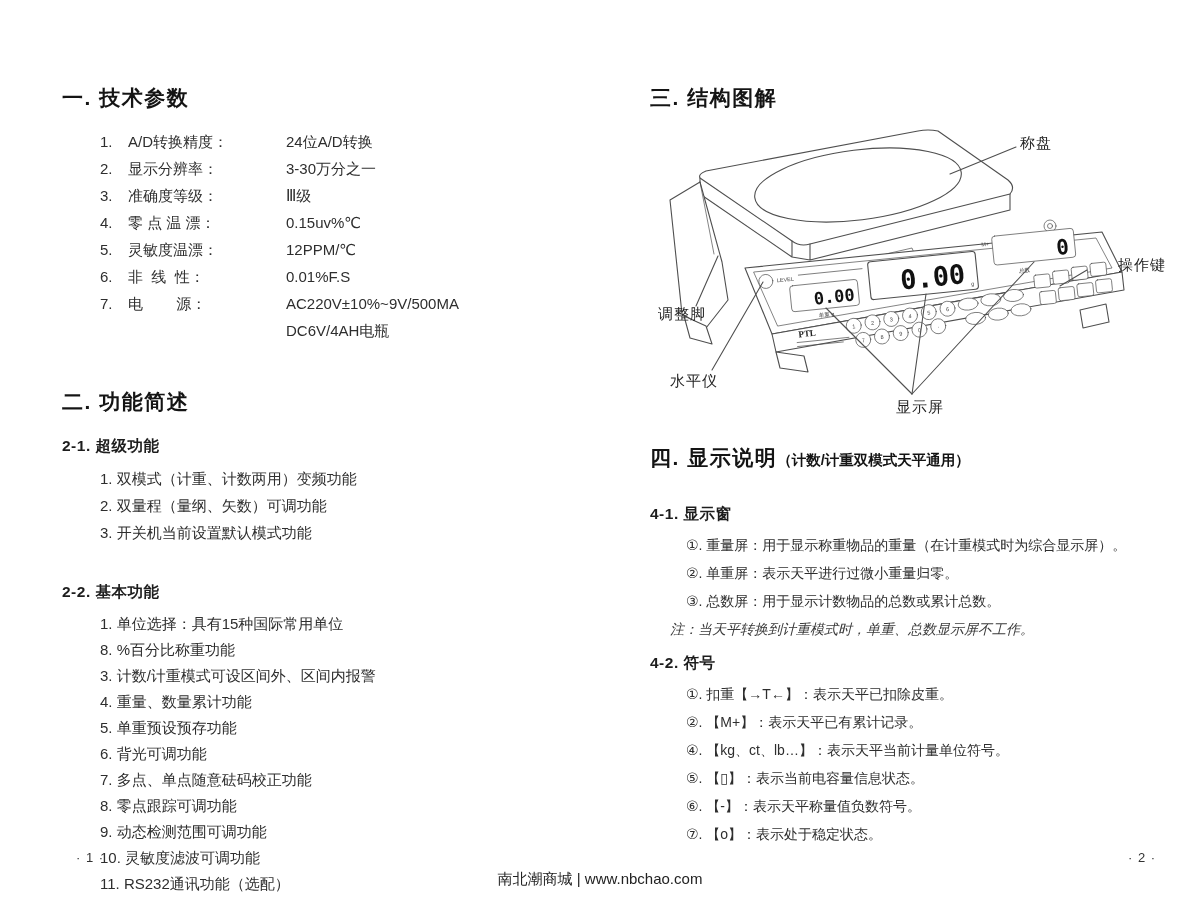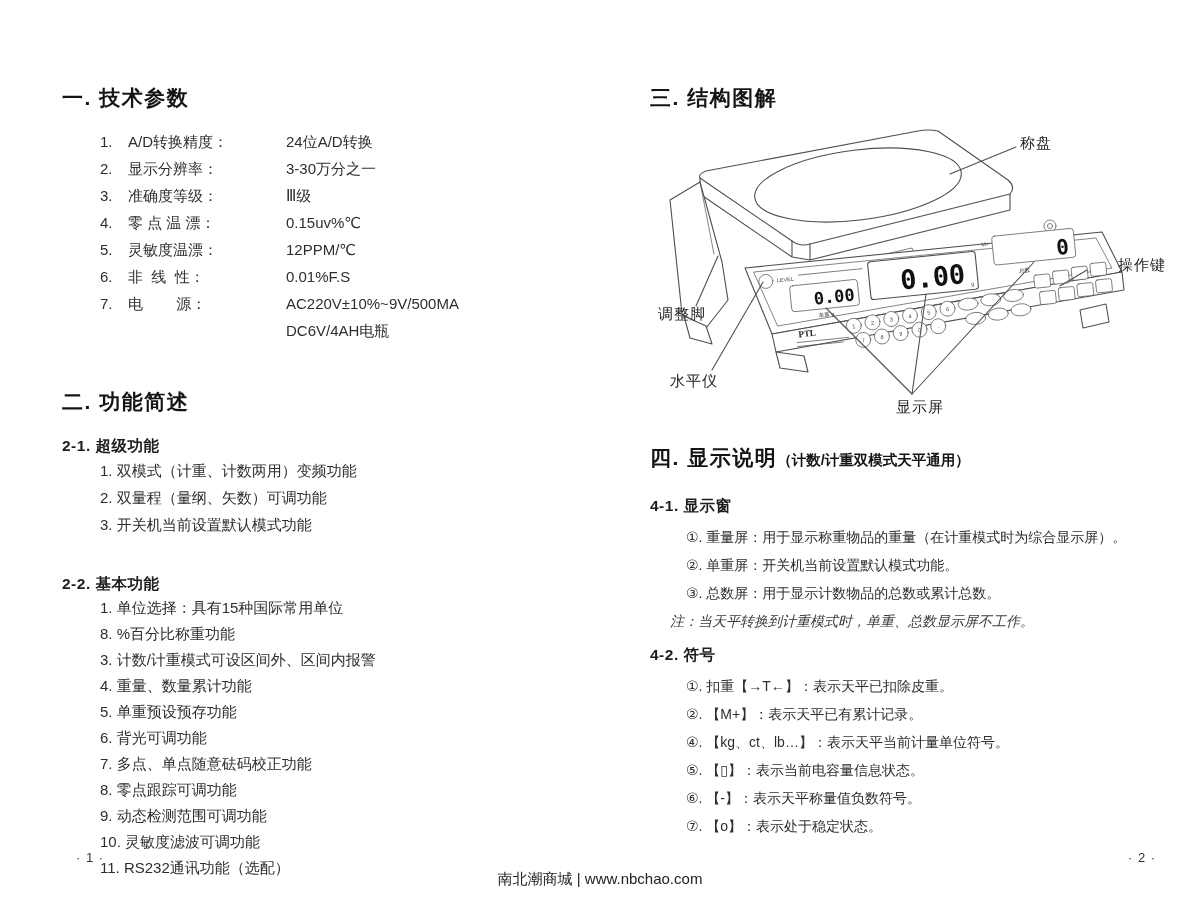--- a/index.html
+++ b/index.html
@@ -14,33 +14,33 @@
   h2.sec{font-size:21px;font-weight:700;color:#141414;margin:0;letter-spacing:1.5px;}
   h3.sub{font-size:15.5px;font-weight:700;color:#1d1d1d;margin:0;letter-spacing:.5px;}
   .spec-list{margin-top:16px;}
   .spec-row{display:grid;grid-template-columns:28px 158px 1fr;padding-left:38px;
     font-size:15px;line-height:27px;white-space:pre;}
   .plain-list .li{padding-left:38px;font-size:15px;line-height:27px;}
   .plain-list.tight .li{line-height:26px;}
   .sec2{margin-top:44px;}
   .sub-block-1{margin-top:20px;}
   .sub-block-2{margin-top:36px;}
-  .plain-list{}
+  .plain-list{margin-top:8px;}
   
   .diagram{position:relative;width:535px;height:300px;margin-top:10px;}
   .diagram svg{position:absolute;left:0;top:0;}
   .dlabel{position:absolute;font-size:15px;color:#242424;letter-spacing:1px;white-space:nowrap;}
   .dlabel.pan{left:370px;top:12px;}
   .dlabel.keys{left:468px;top:134px;}
   .dlabel.feet{left:8px;top:183px;}
   .dlabel.level{left:20px;top:250px;}
   .dlabel.display{left:246px;top:276px;}
   .sec4{margin-top:22px;}
   .sec4 .paren{font-size:14.5px;font-weight:700;letter-spacing:0;}
-  .sub4-1{margin-top:24px;}
+  .sub4-1{margin-top:32px;}
   .sub4-2{margin-top:10px;}
   .rlist .li{padding-left:36px;font-size:14px;line-height:28px;}
   .rlist{margin-top:6px;}
   .note{padding-left:20px;font-size:14px;line-height:28px;
     font-family:"DejaVu Serif","Liberation Serif",serif;font-style:italic;color:#3a3a3a;}
   .footer-site{position:absolute;left:0;right:0;top:849px;text-align:center;
     font-size:15px;color:#222;font-weight:400;margin-top:21px;}
   .pageno{position:absolute;top:850px;font-size:13px;color:#333;letter-spacing:1px;}
   .pageno.p1{left:76px;}
   .pageno.p2{left:1128px;}
@@ -269,21 +269,21 @@
 
   <div class="sec4">
     <h2 class="sec"><span>四.  显示说明</span><span class="paren">（计数/计重双模式天平通用）</span></h2>
 
     <div class="sub4-1">
       <h3 class="sub">4-1. 显示窗</h3>
       <div class="rlist">
 
           <div class="li">①. 重量屏：用于显示称重物品的重量（在计重模式时为综合显示屏）。</div>
 
-          <div class="li">②. 单重屏：开关机当前设置默认模式功能。</div>
+          <div class="li">②. 单重屏：表示天平进行过微小重量归零。</div>
 
           <div class="li">③. 总数屏：用于显示计数物品的总数或累计总数。</div>
         </div>
       <div class="note">注：当天平转换到计重模式时，单重、总数显示屏不工作。</div>
     </div>
 
     <div class="sub4-2">
       <h3 class="sub">4-2. 符号</h3>
       <div class="rlist">
 

